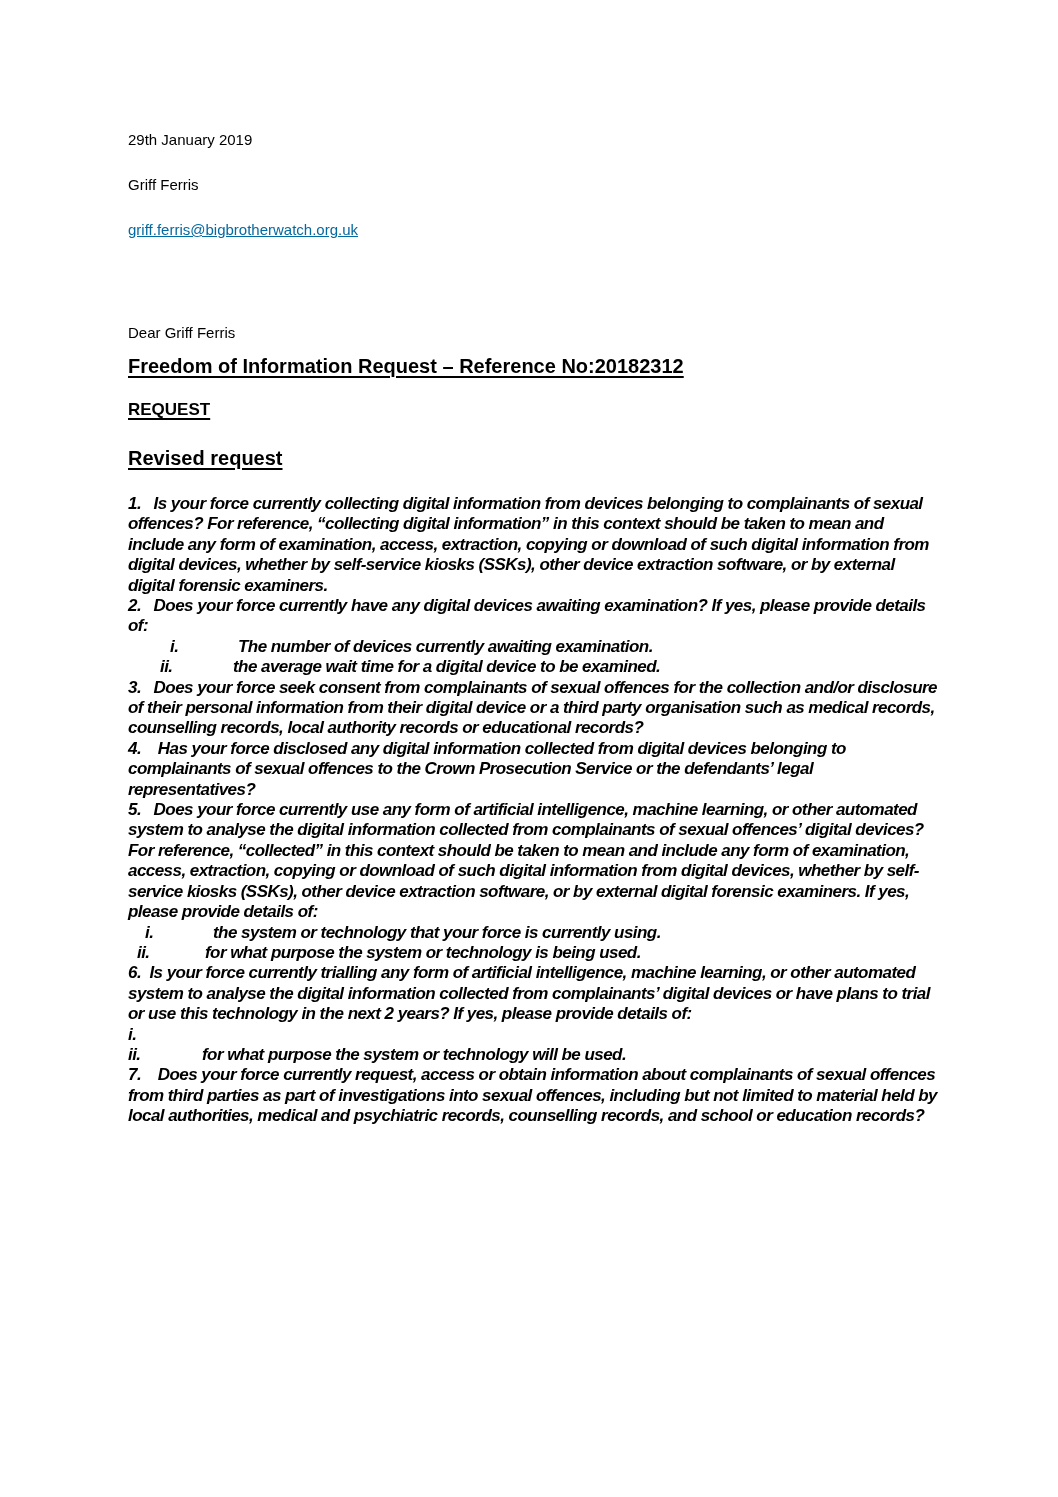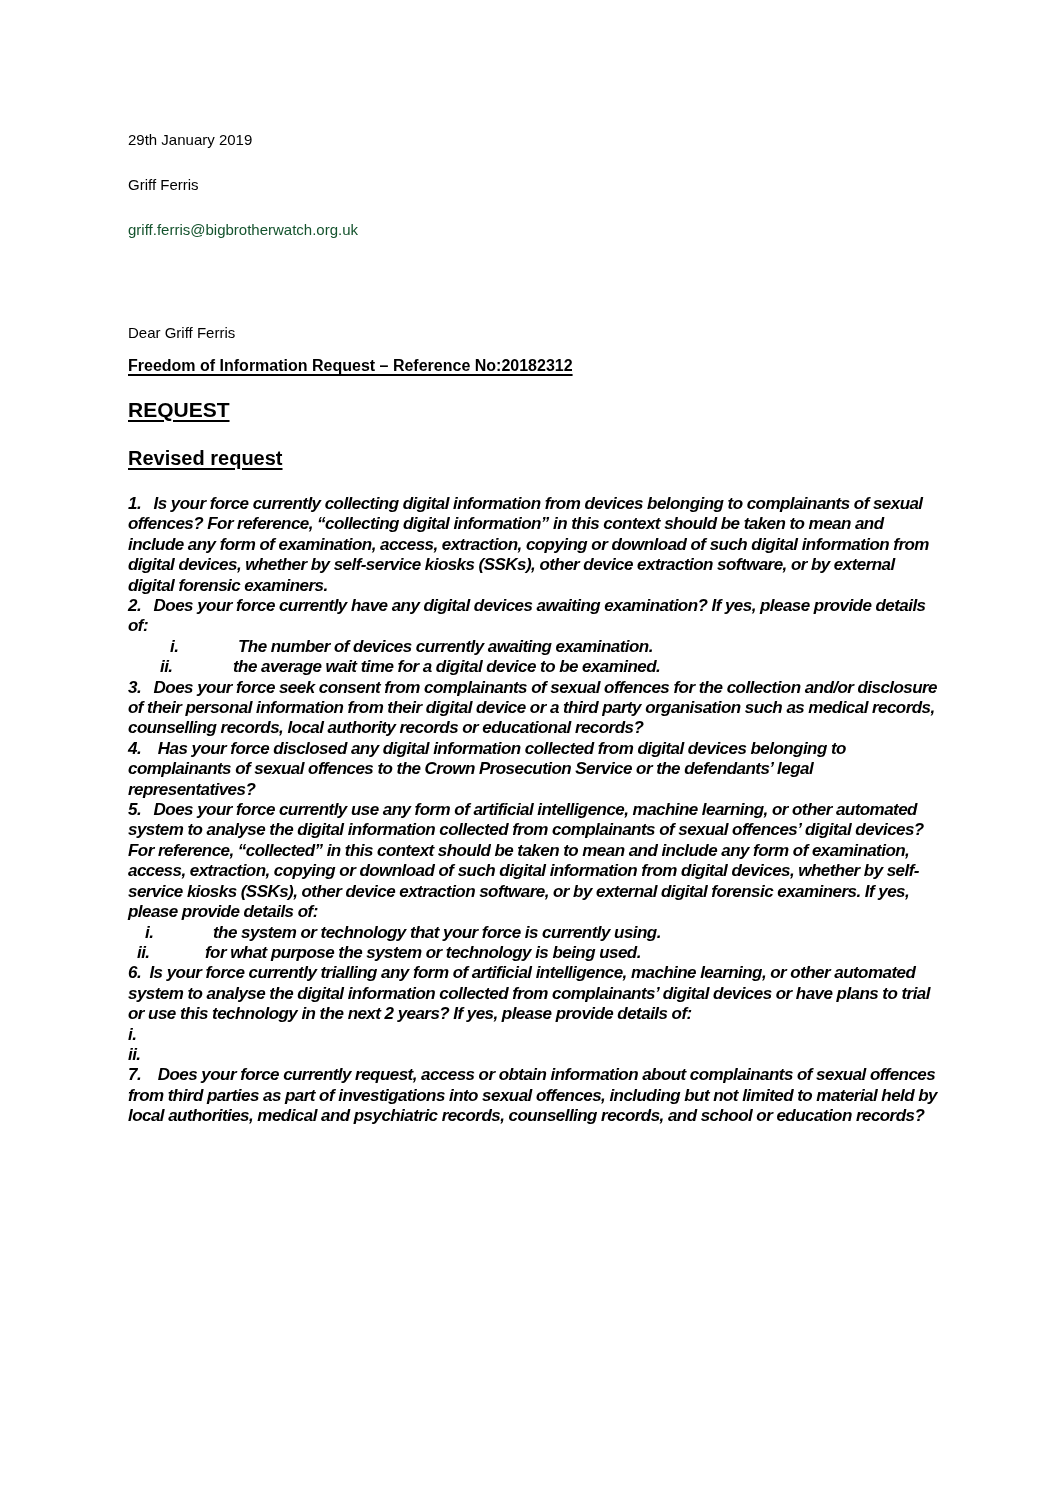--- a/index.html
+++ b/index.html
@@ -1,22 +1,22 @@
 <!DOCTYPE html>
 <html><head>
   <meta charset="utf-8">
   <style>
     html, body { margin: 0; padding: 0; background: #ffffff; }
     body { width: 1058px; height: 1497px; position: relative; overflow: hidden; color: #000; }
     .page { position: absolute; left: 128px; top: 0; width: 810px; font-family: "Liberation Sans", sans-serif; }
     .plain { position: absolute; left: 0; font-size: 15px; line-height: 20px; white-space: nowrap; }
-    .link { color: #14532d; }
+    .link { color: #0369a1; text-decoration: underline; }
     .heading-u { font-weight: bold; text-decoration: underline; text-decoration-thickness: 2px; text-underline-offset: 3px; }
-    .h-fo { font-size: 16px; }
-    .h-req { font-size: 21px; }
+    .h-fo { font-size: 20px; }
+    .h-req { font-size: 17px; }
     .h-rev { font-size: 20px; line-height: 24px; }
     .body-list { position: absolute; left: 0; top: 494px; width: 810px; font-family: "Liberation Sans", sans-serif; font-weight: bold; font-style: italic; font-size: 17px; line-height: 20.4px; letter-spacing: -0.55px; }
     .para { margin: 0; white-space: normal; }
     .sub { position: relative; height: 20.4px; white-space: nowrap; }
     .sub .num { position: absolute; }
     .sub .txt { position: absolute; }
   </style>
 </head>
 <body>
 
@@ -70,20 +70,21 @@
     </div>
 
     <p class="para">
       <span>6.</span>&nbsp;&nbsp;<span>Is your force currently trialling any form of artificial intelligence, machine learning, or other automated system to analyse the digital information collected from complainants’ digital devices or have plans to trial or use this technology in the next 2 years? If yes, please provide details of:</span>
     </p>
     <div class="sub">
       <span class="num" style="left:0px;">i.</span>
     </div>
     <div class="sub">
       <span class="num" style="left:0px;">ii.</span>
+      <span class="txt" style="left:74px;">for what purpose the system or technology will be used.</span>
     </div>
 
     <p class="para">
       <span>7.</span>&nbsp;&nbsp;&nbsp;&nbsp;<span>Does your force currently request, access or obtain information about complainants of sexual offences from third parties as part of investigations into sexual offences, including but not limited to material held by local authorities, medical and psychiatric records, counselling records, and school or education records?</span>
     </p>
 
   </div>
 </div>
 
 </body></html>

